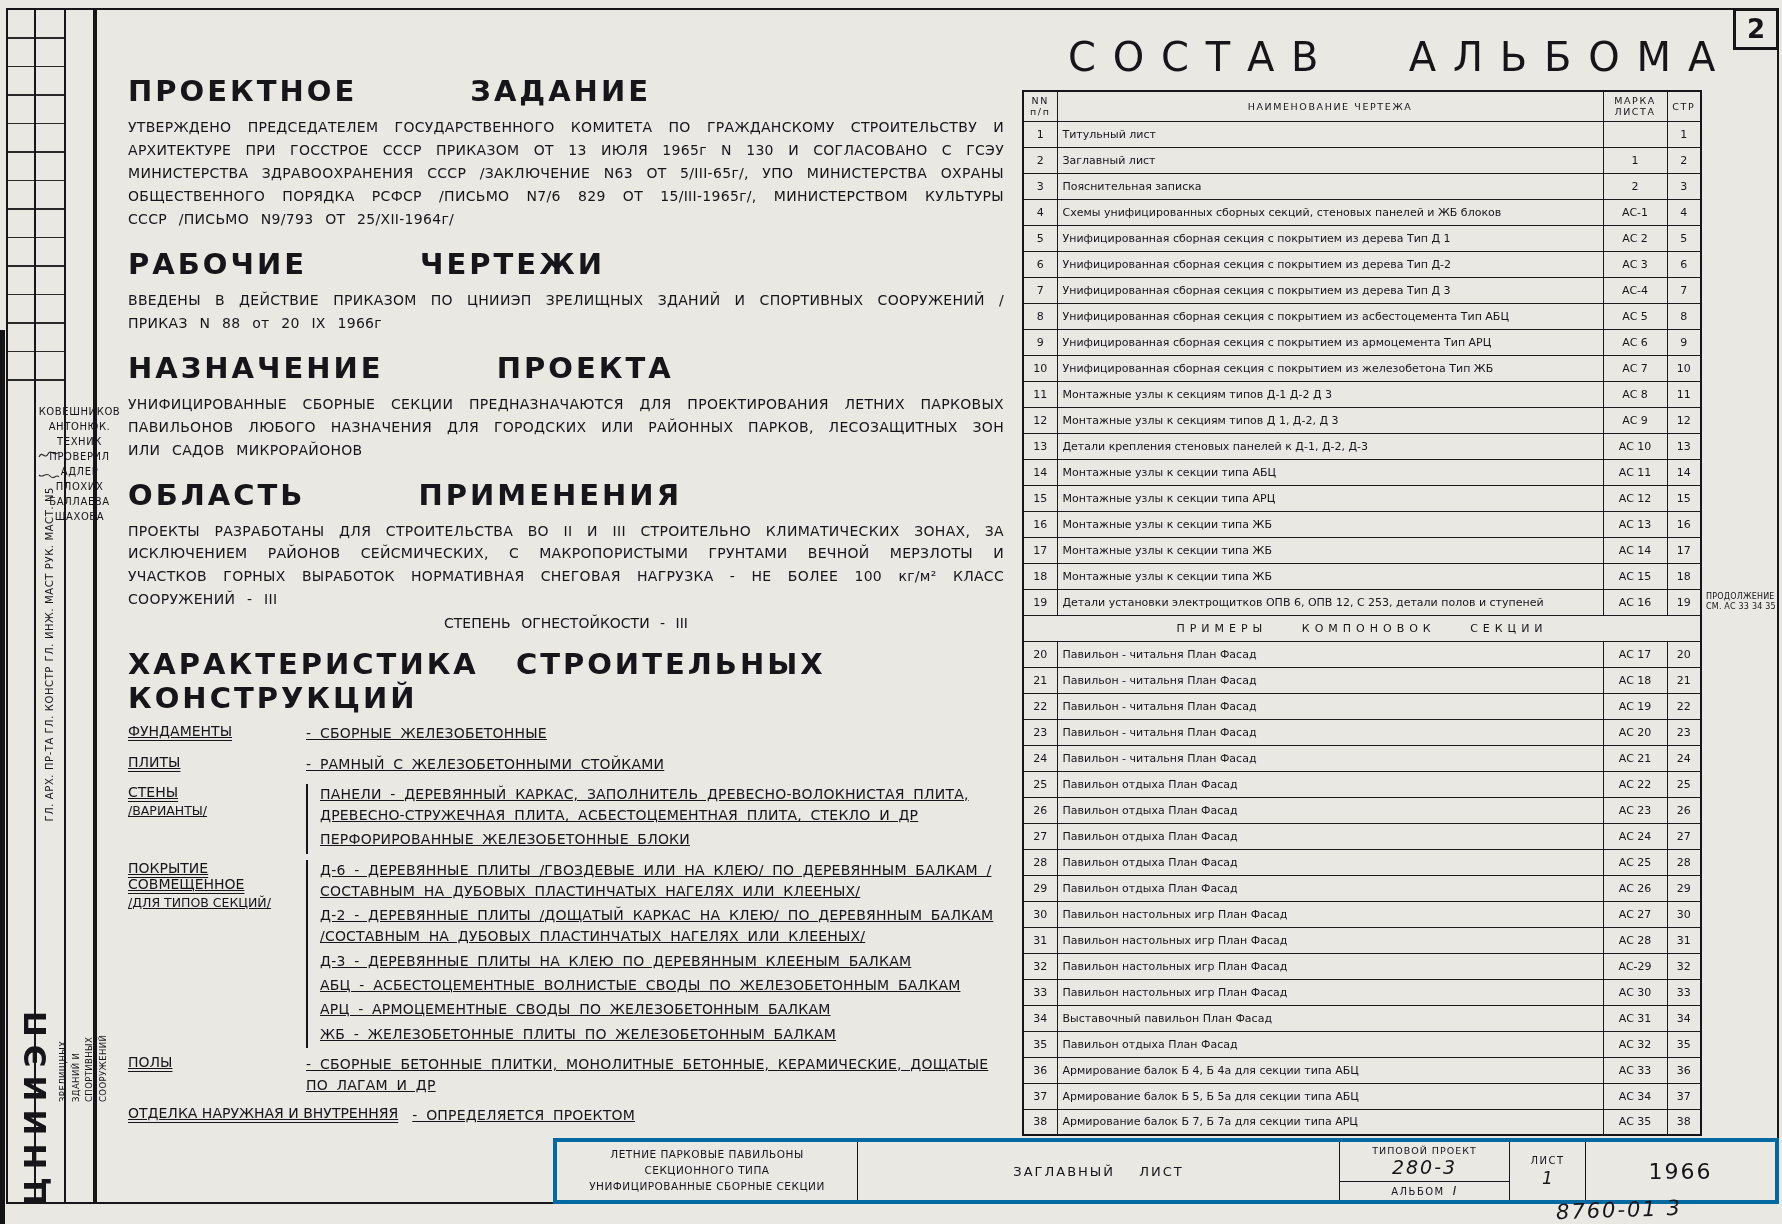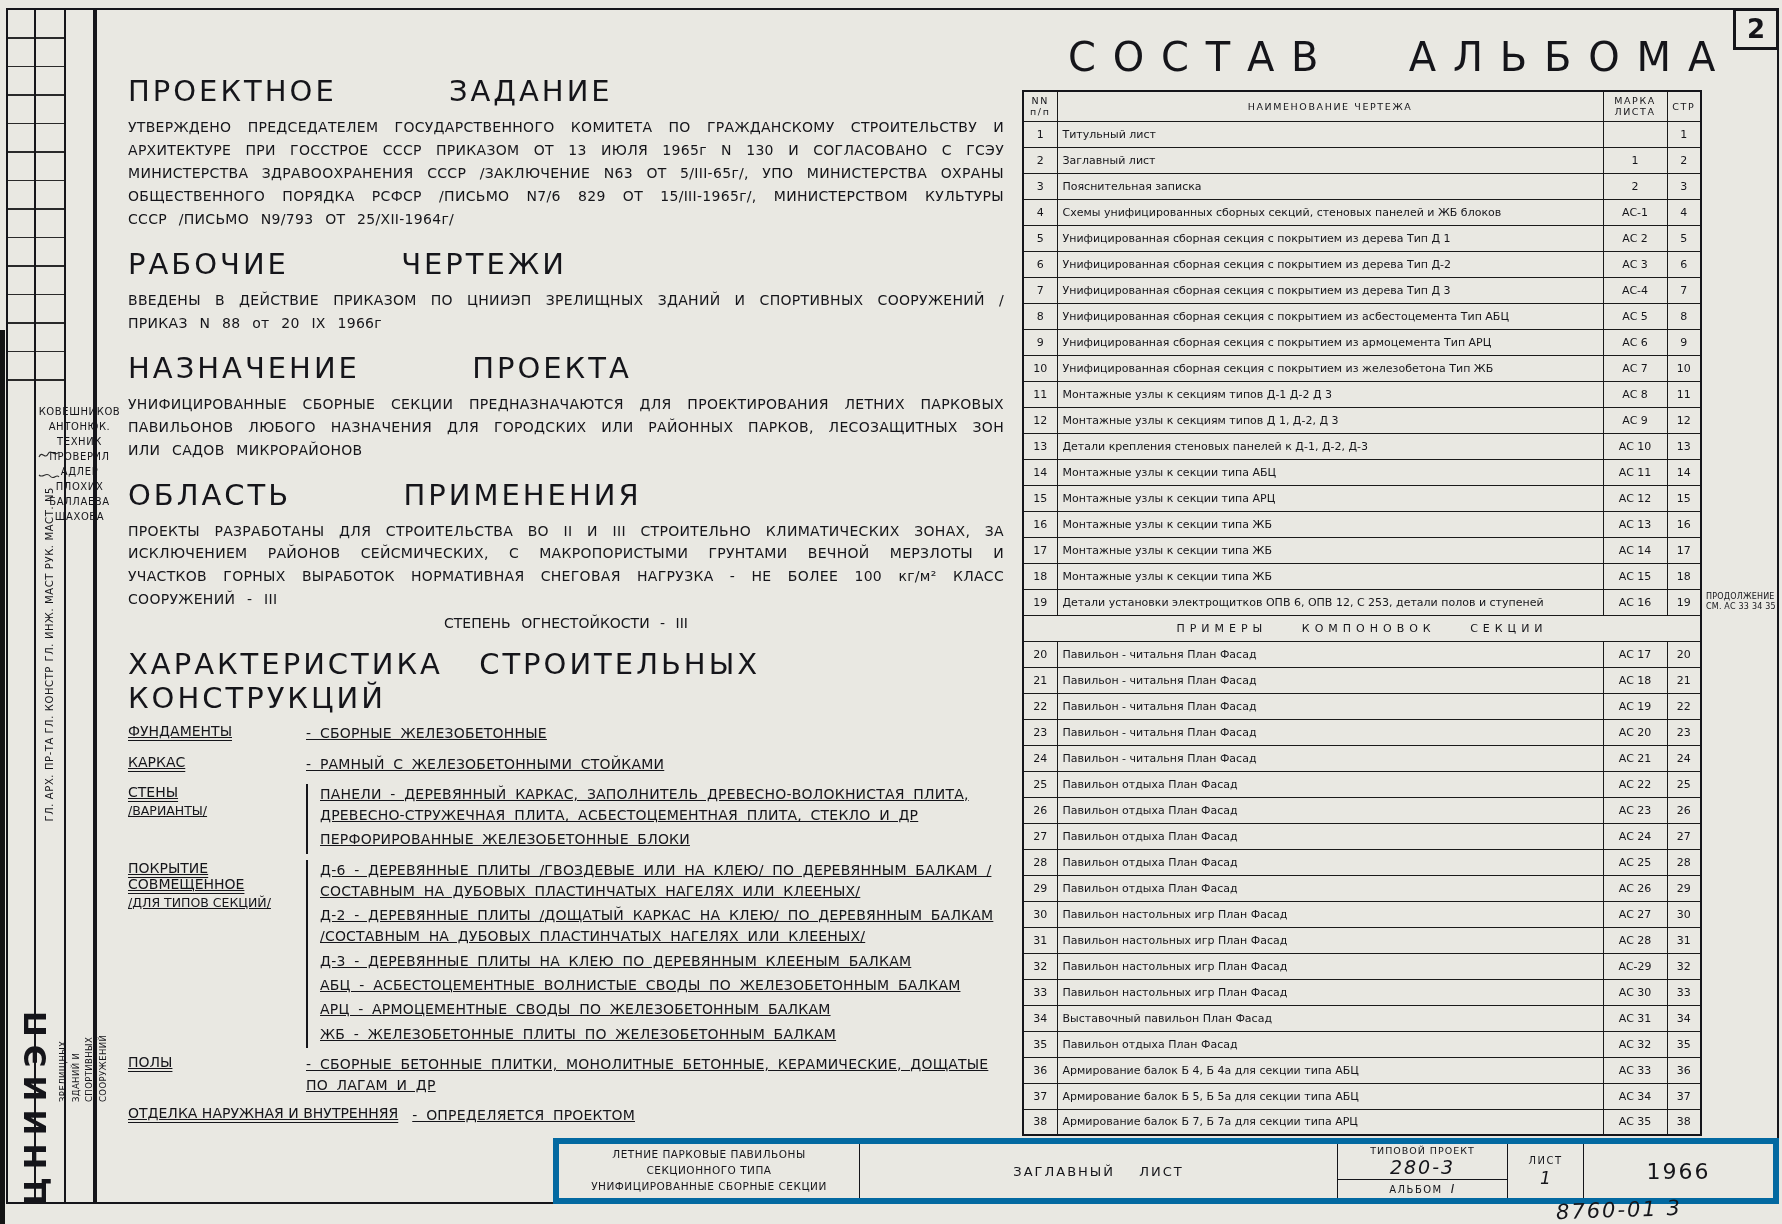--- a/index.html
+++ b/index.html
@@ -24,21 +24,21 @@
   .sig{margin:2px 0;}
   .org-block{position:absolute;left:7px;top:938px;width:86px;height:260px;}
   .org-name{position:absolute;left:2px;top:0;height:258px;font-size:31px;font-weight:700;letter-spacing:8px;}
   .org-sub{position:absolute;left:42px;top:4px;height:150px;font-size:8.5px;line-height:1.55;letter-spacing:0.4px;}
 
   
   .corner-box{position:absolute;left:1733px;top:8px;width:46px;height:42px;border:3px solid #15151a;box-sizing:border-box;display:flex;align-items:center;justify-content:center;font-size:26px;font-weight:700;}
 
   
   .main-text{position:absolute;left:128px;top:74px;width:876px;}
-  .h2{font-size:29px;font-weight:400;letter-spacing:3px;word-spacing:100px;margin:16px 0 8px;}
+  .h2{font-size:29px;font-weight:700;letter-spacing:3px;word-spacing:100px;margin:16px 0 8px;}
   .h2.first{margin-top:0;}
   .h2.h-wide{word-spacing:24px;}
   .body-p{font-size:14px;line-height:1.64;text-align:justify;word-spacing:7px;letter-spacing:0.3px;margin:0 0 4px;}
   .centered-line{text-align:center;font-size:14px;margin:2px 0 4px;word-spacing:6px;}
   .def-list{margin-top:8px;text-decoration:underline;}
   .def-row{display:grid;grid-template-columns:178px 1fr;margin-bottom:6px;font-size:14px;}
   .def-row.wide{grid-template-columns:auto 1fr;column-gap:14px;}
   .def-term .t{text-decoration:underline;text-underline-offset:4px;}
   .def-term .sub{display:block;font-size:12.5px;margin-top:3px;}
   .def-body.ruled{border-left:2px solid #15151a;padding-left:12px;}
@@ -52,21 +52,21 @@
   .contents thead th{height:30px;font-size:9.5px;font-weight:400;letter-spacing:1.6px;white-space:pre-line;text-align:center;line-height:1.2;}
   .contents tbody td{height:26px;font-size:11px;padding:0 5px;}
   .c-n{text-align:center;}
   .c-name{text-align:left;white-space:nowrap;overflow:hidden;}
   .c-mark{text-align:center;white-space:nowrap;}
   .c-p{text-align:center;}
   .section-row{text-align:center;letter-spacing:5px;word-spacing:26px;font-size:12px;}
   .contents-note{position:absolute;left:1706px;top:592px;width:72px;font-size:8px;line-height:1.3;letter-spacing:0.2px;}
 
   
-  .titleblock{position:absolute;left:553px;top:1138px;width:1226px;height:66px;border:6px solid #0369a1;box-sizing:border-box;display:grid;grid-template-columns:300px 1fr 170px 76px 190px;}
+  .titleblock{position:absolute;left:553px;top:1138px;width:1226px;height:66px;border:4px solid #0369a1;box-sizing:border-box;display:grid;grid-template-columns:300px 1fr 170px 76px 190px;}
   .tb-cell{border-left:1.5px solid #15151a;display:flex;flex-direction:column;align-items:center;justify-content:center;box-sizing:border-box;}
   .tb-cell:first-child{border-left:none;}
   .tb-line{font-size:10.5px;line-height:1.5;letter-spacing:0.5px;text-align:center;}
   .tb-sheetname{font-size:13px;letter-spacing:2px;word-spacing:18px;}
   .tb-c{display:flex;flex-direction:column;width:100%;height:100%;}
   .tb-c-top{flex:1;display:flex;flex-direction:column;align-items:center;justify-content:center;}
   .tb-c-label{font-size:9.5px;letter-spacing:1px;}
   .tb-c-value{font-size:19px;font-style:italic;letter-spacing:2px;}
   .tb-c-album{border-top:1.5px solid #15151a;height:18px;display:flex;align-items:center;justify-content:center;font-size:10px;letter-spacing:1.5px;gap:8px;}
   .tb-album-val{font-style:italic;font-size:12px;}
@@ -143,21 +143,21 @@
 
     <div class="h2 h-wide">ХАРАКТЕРИСТИКА СТРОИТЕЛЬНЫХ КОНСТРУКЦИЙ</div>
     <div class="def-list">
         <div class="def-row">
           <div class="def-term"><span class="t">ФУНДАМЕНТЫ</span></div>
           <div class="def-body">
             <div class="def-line">-  СБОРНЫЕ  ЖЕЛЕЗОБЕТОННЫЕ</div>
           </div>
         </div>
         <div class="def-row">
-          <div class="def-term"><span class="t">КАРКАС</span></div>
+          <div class="def-term"><span class="t">ПЛИТЫ</span></div>
           <div class="def-body">
             <div class="def-line">-  РАМНЫЙ  С  ЖЕЛЕЗОБЕТОННЫМИ  СТОЙКАМИ</div>
           </div>
         </div>
         <div class="def-row">
           <div class="def-term"><span class="t">СТЕНЫ</span><span class="sub">/ВАРИАНТЫ/</span></div>
           <div class="def-body ruled">
             <div class="def-line">ПАНЕЛИ - ДЕРЕВЯННЫЙ КАРКАС, ЗАПОЛНИТЕЛЬ ДРЕВЕСНО-ВОЛОКНИСТАЯ ПЛИТА, ДРЕВЕСНО-СТРУЖЕЧНАЯ ПЛИТА, АСБЕСТОЦЕМЕНТНАЯ ПЛИТА, СТЕКЛО И ДР</div>
             <div class="def-line">ПЕРФОРИРОВАННЫЕ ЖЕЛЕЗОБЕТОННЫЕ БЛОКИ</div>
           </div>

